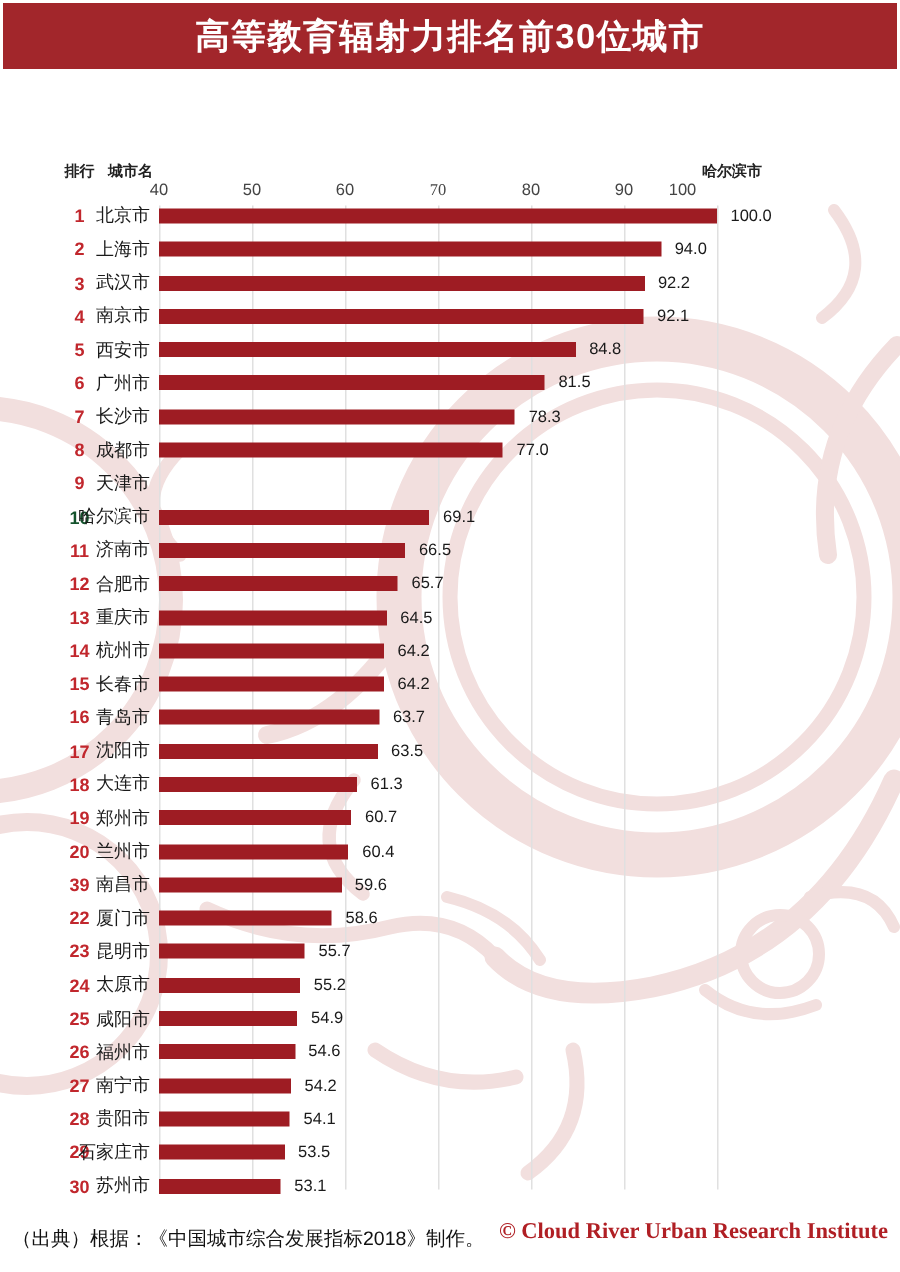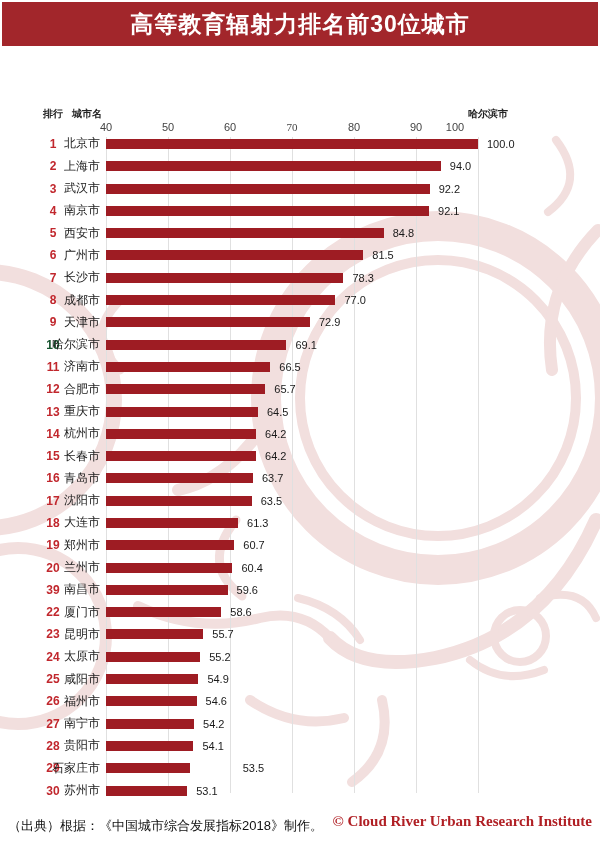--- a/index.html
+++ b/index.html
@@ -162,24 +162,20 @@
         <div class="rank" style="color: rgb(193, 39, 45);">8</div>
         <div class="city">成都市</div>
         <div class="plot">
           <div class="bar" style="width: 229.4px; background: rgb(158, 28, 35);"></div>
           <div class="value-label" style="left: 238.4px;">77.0</div>
         </div>
       </div>
       <div class="row">
         <div class="rank" style="color: rgb(193, 39, 45);">9</div>
         <div class="city">天津市</div>
-        <div class="plot">
-          <div class="bar" style="width: 203.98px; background: rgb(158, 28, 35);"></div>
-          <div class="value-label" style="left: 212.98px;">72.9</div>
-        </div>
       </div>
       <div class="row">
         <div class="rank" style="color: #14532d;">10</div>
         <div class="city">哈尔滨市</div>
         <div class="plot">
           <div class="bar" style="width: 180.42px; background: rgb(158, 28, 35);"></div>
           <div class="value-label" style="left: 189.42px;">69.1</div>
         </div>
       </div>
       <div class="row">
@@ -324,21 +320,21 @@
         <div class="plot">
           <div class="bar" style="width: 87.42px; background: rgb(158, 28, 35);"></div>
           <div class="value-label" style="left: 96.42px;">54.1</div>
         </div>
       </div>
       <div class="row">
         <div class="rank" style="color: rgb(193, 39, 45);">29</div>
         <div class="city">石家庄市</div>
         <div class="plot">
           <div class="bar" style="width: 83.7px; background: rgb(158, 28, 35);"></div>
-          <div class="value-label" style="left: 92.7px; margin-left: 44px;">53.5</div>
+          <div class="value-label" style="left: 92.7px;">53.5</div>
         </div>
       </div>
       <div class="row">
         <div class="rank" style="color: rgb(193, 39, 45); text-align: center;">30</div>
         <div class="city">苏州市</div>
         <div class="plot">
           <div class="bar" style="width: 81.22px; background: rgb(158, 28, 35);"></div>
           <div class="value-label" style="left: 90.22px;">53.1</div>
         </div>
       </div>

